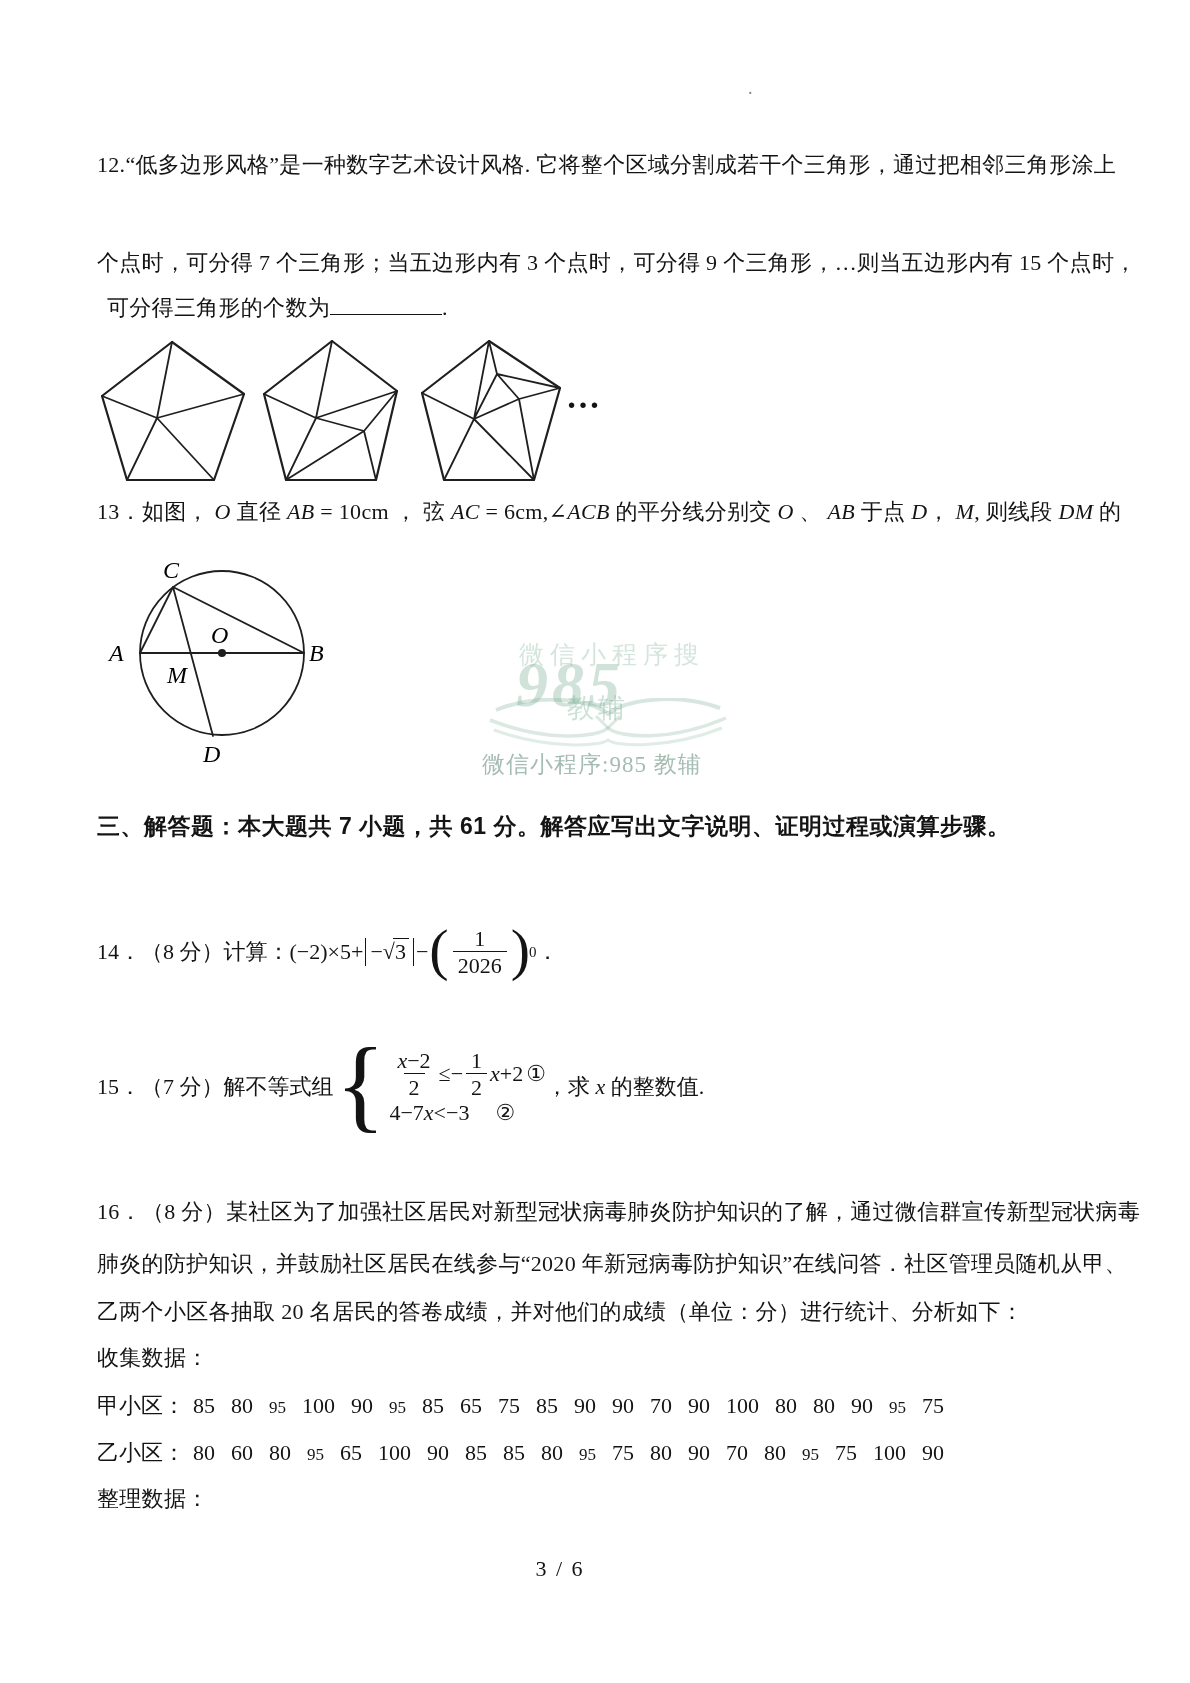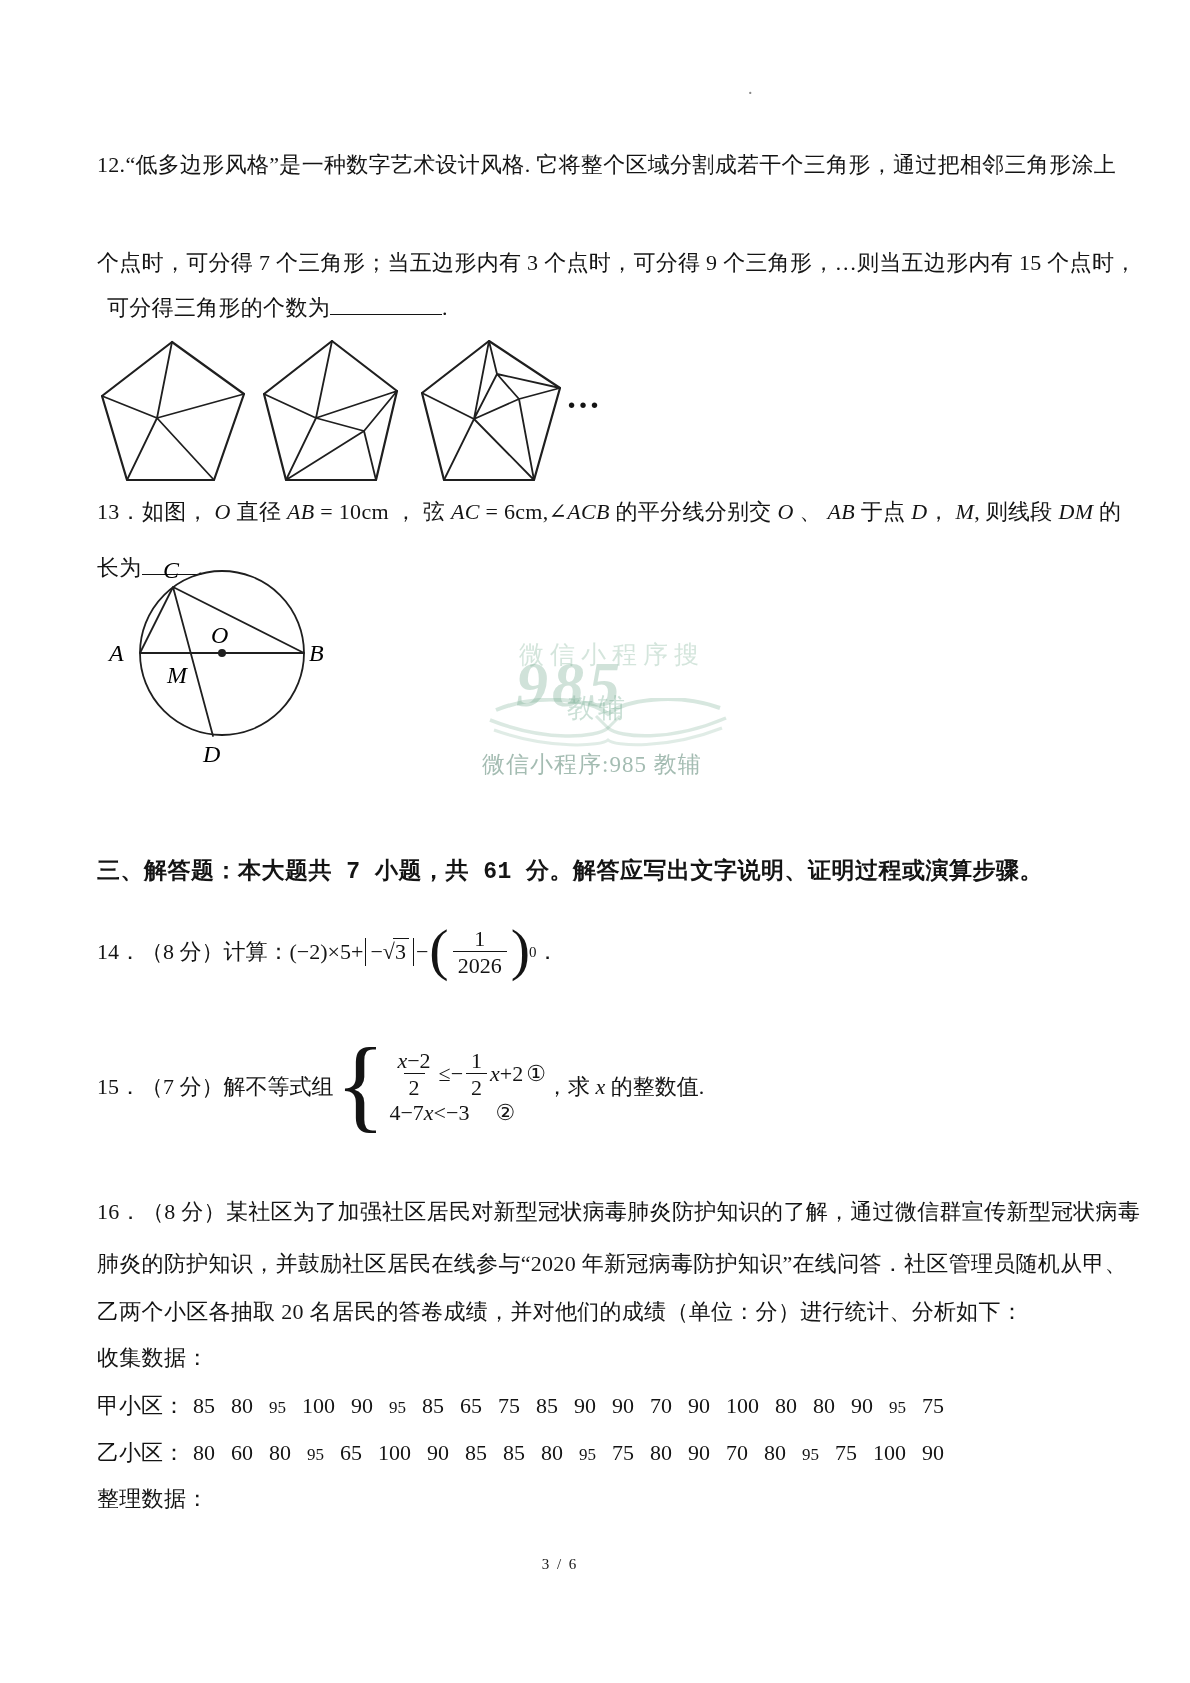--- a/index.html
+++ b/index.html
@@ -42,21 +42,21 @@
           letter-spacing:4px;color:rgba(112,168,140,0.33);}
   .wm-jf{position:absolute;left:567px;top:690px;font-size:27px;letter-spacing:4px;color:rgba(112,168,140,0.36);}
   .wm-caption{position:absolute;left:482px;top:749px;font-size:23px;letter-spacing:1px;color:rgba(148,176,164,0.85);}
 
   
   .score-row{position:absolute;left:97px;font-size:22px;white-space:nowrap;}
   .score-row .num{display:inline-block;margin-right:16px;}
   .score-row .num.small{font-size:17px;}
   .row-label{margin-right:8px;}
 
-  .footer{position:absolute;left:440px;top:1556px;width:240px;text-align:center;font-size:15px;letter-spacing:2px;}
+  .footer{position:absolute;left:440px;top:1556px;width:240px;text-align:center;font-size:22px;letter-spacing:2px;}
 </style>
 </head>
 <body>
 
 <div class="page">
 
   <div>
     <div class="wm-line1 wm">微信小程序搜</div>
     <div class="wm-985">985</div>
     <div class="wm-jf">教辅</div>
@@ -91,39 +91,36 @@
   </div>
   <div class="fig abs" style="left:421px;top:340px;">
     <svg width="141" height="142" viewBox="0 0 141 142">
       <polygon class="figline" points="68,1 139,48 113,140 23,140 1,53"></polygon>
       <path class="figline thin" d="M68,1 L53,79 M68,1 L76,34 M1,53 L53,79 M23,140 L53,79 M53,79 L113,140 M53,79 L76,34 M53,79 L98,59 M76,34 L98,59 M98,59 L139,48 M98,59 L113,140 M76,34 L139,48"></path>
     </svg>
   </div>
   <div class="dots3">…</div>
 
   <div class="tline" style="top:498px;"><span>13．如图， </span><span class="mi">O</span><span> 直径 </span><span class="mi">AB</span><span> = 10cm ， 弦 </span><span class="mi">AC</span><span> = 6cm,∠</span><span class="mi">ACB</span><span> 的平分线分别交  </span><span class="mi">O</span><span> 、 </span><span class="mi">AB</span><span> 于点 </span><span class="mi">D</span><span>， </span><span class="mi">M</span><span>, 则线段 </span><span class="mi">DM</span><span> 的</span></div>
-  <div class="tline" style="top:554px;">
-    <span>长为</span><span class="blank" style="width:56px;"></span><span>.</span>
-  </div>
 
   <div class="fig abs" style="left:95px;top:556px;">
     <svg width="262" height="222" viewBox="0 0 262 222">
       <circle class="figline thin" cx="127" cy="97" r="82"></circle>
       <path class="figline thin" d="M45,97 L209,97 M45,97 L78,31 M78,31 L209,97 M78,31 L118,180"></path>
       <circle cx="127" cy="97" r="4" fill="#1f1f1f"></circle>
       <text x="68" y="22" font-size="24" font-style="italic">C</text>
       <text x="14" y="105" font-size="24" font-style="italic">A</text>
       <text x="214" y="105" font-size="24" font-style="italic">B</text>
       <text x="116" y="87" font-size="24" font-style="italic">O</text>
       <text x="72" y="127" font-size="24" font-style="italic">M</text>
       <text x="108" y="206" font-size="24" font-style="italic">D</text>
     </svg>
   </div>
 
-  <div class="tline bold-sans" style="top:858px;font-size:23px;font-family:Liberation Mono, monospace;">三、解答题：本大题共 7 小题，共 61 分。解答应写出文字说明、证明过程或演算步骤。</div>
+  <div class="tline bold-sans" style="top:812px;font-size:23px;">三、解答题：本大题共 7 小题，共 61 分。解答应写出文字说明、证明过程或演算步骤。</div>
 
   <div class="mrow" style="top:918px;height:68px;">
     <span>14．（8 分）计算：</span>
     <span>(−2)×5+</span>
     <span class="absv"><span>−</span><span class="sqrt"><span>√</span><span class="rad">3</span></span></span>
     <span>−</span>
     <span class="bigp">(</span>
     <span class="frac">
       <span class="num">1</span>
       <span class="den">2026</span>

